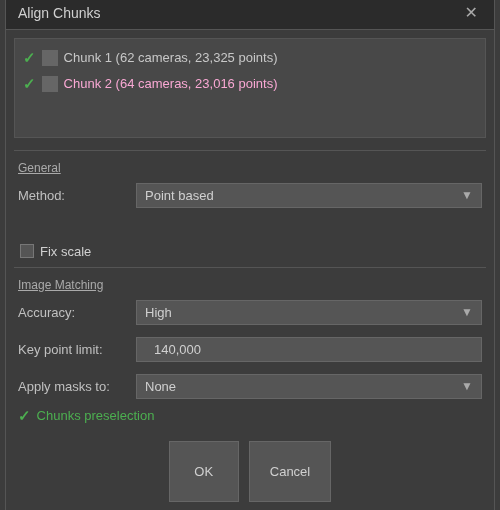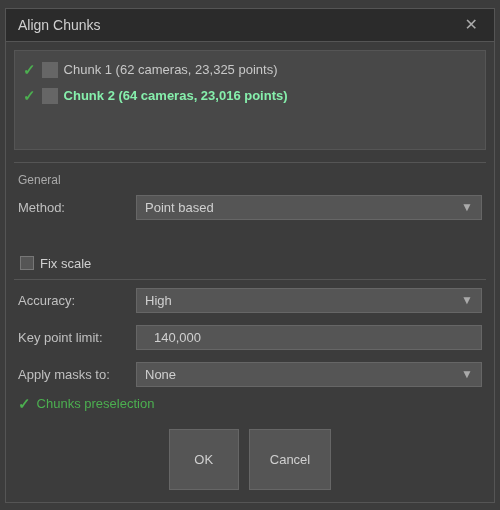--- a/index.html
+++ b/index.html
@@ -63,22 +63,22 @@
     }
 
     .chunk-item {
       display: flex;
       align-items: center;
       padding: 4px 2px;
       gap: 6px;
     }
 
     .chunk-item.bold-item .chunk-label {
-      font-weight: bold;
-      color: #86efac;
+      font-weight: normal;
+      color: #f9a8d4;
     }
 
     .checkmark {
       color: #4caf50;
       font-size: 15px;
       font-weight: bold;
     }
 
     .chunk-icon {
       width: 16px;
@@ -95,20 +95,21 @@
     .separator {
       height: 1px;
       background: #555;
       margin: 4px 8px;
     }
 
     .section-title {
       color: #aaa;
       padding: 6px 12px 4px 12px;
       font-size: 12px;
+      text-decoration: underline;
     }
 
     .form-body {
       padding: 4px 12px;
       display: flex;
       flex-direction: column;
       gap: 12px;
     }
 
     .form-row {
@@ -241,20 +242,21 @@
         <span class="dropdown-arrow">▼</span>
       </div>
     </div>
     <div class="fix-scale-row">
       <span class="checkbox"></span>
       <span>Fix scale</span>
     </div>
   </div>
 
   <div class="separator"></div>
+  <div class="section-title">Image Matching</div>
 
   <div class="form-body">
     <div class="form-row">
       <span class="form-label">Accuracy:</span>
       <div class="form-dropdown">
         <span>High</span>
         <span class="dropdown-arrow">▼</span>
       </div>
     </div>
 

